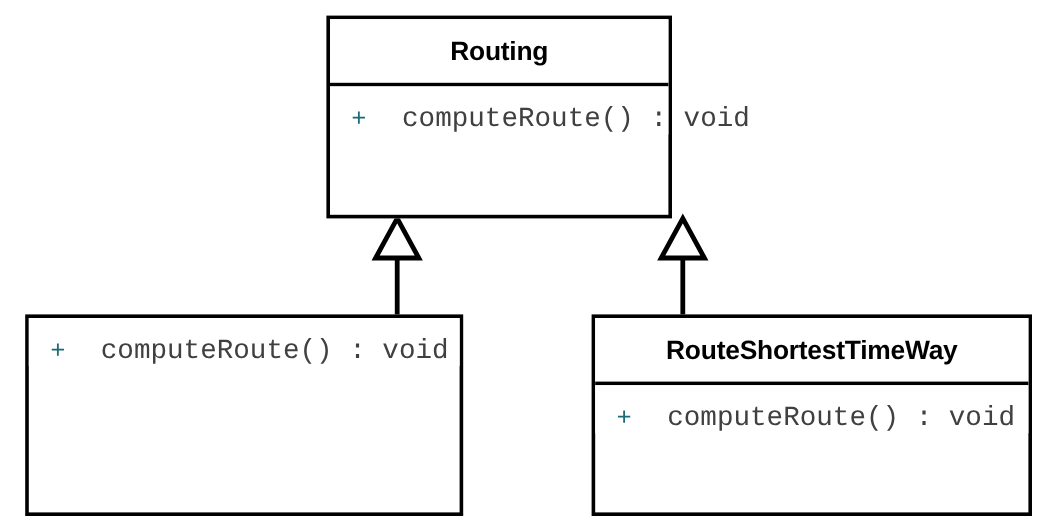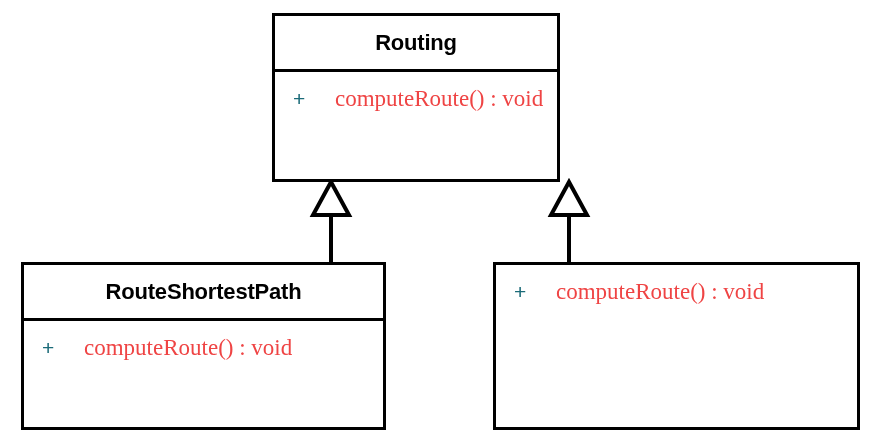--- a/index.html
+++ b/index.html
@@ -56,23 +56,23 @@
     white-space: nowrap;
   }
   .uml-vis {
     font-family: "Liberation Sans", sans-serif;
     font-size: 21px;
     color: #1a6a78;
     width: 42px;
     flex: 0 0 42px;
   }
   .uml-sig {
-    font-family: Liberation Serif, serif;
+    font-family: Liberation Mono, monospace;
     font-size: 23px;
-    color: #ef4444;
+    color: #404040;
   }
 
   
   .generalization {
     position: absolute;
     z-index: 1;
   }
   .gen-svg {
     display: block;
     overflow: visible;
@@ -103,32 +103,32 @@
     </div>
     <div class="uml-members">
       <div class="uml-member">
         <span class="uml-vis">+</span>
         <span class="uml-sig">computeRoute() : void</span>
       </div>
     </div>
   </div>
 
   <div class="uml-class" style="left:21px; top:262px; width:365px; height:168px;">
-    <div class="uml-title">
-      <span>RouteShortestPath</span>
-    </div>
     <div class="uml-members">
       <div class="uml-member">
         <span class="uml-vis">+</span>
         <span class="uml-sig">computeRoute() : void</span>
       </div>
     </div>
   </div>
 
   <div class="uml-class" style="left:493px; top:262px; width:367px; height:168px;">
+    <div class="uml-title">
+      <span>RouteShortestTimeWay</span>
+    </div>
     <div class="uml-members">
       <div class="uml-member">
         <span class="uml-vis">+</span>
         <span class="uml-sig">computeRoute() : void</span>
       </div>
     </div>
   </div>
 
 </div>
 

